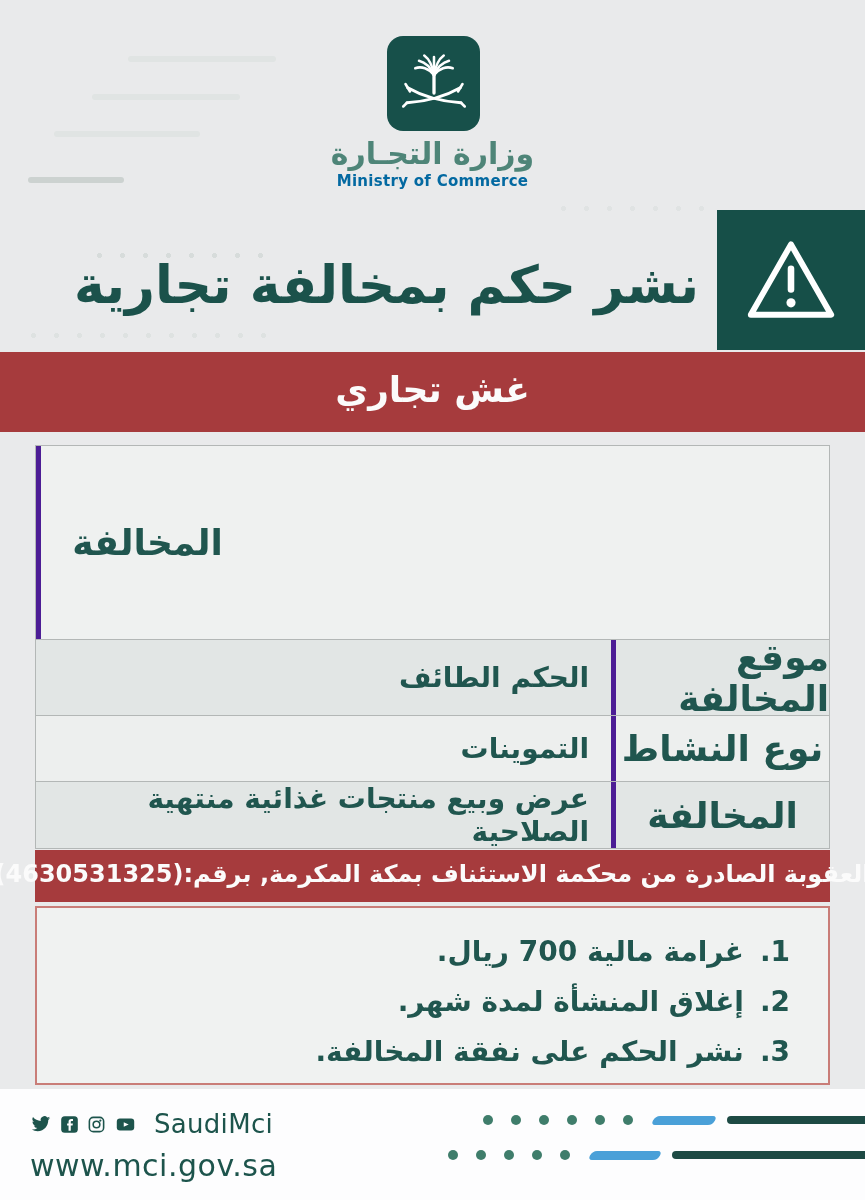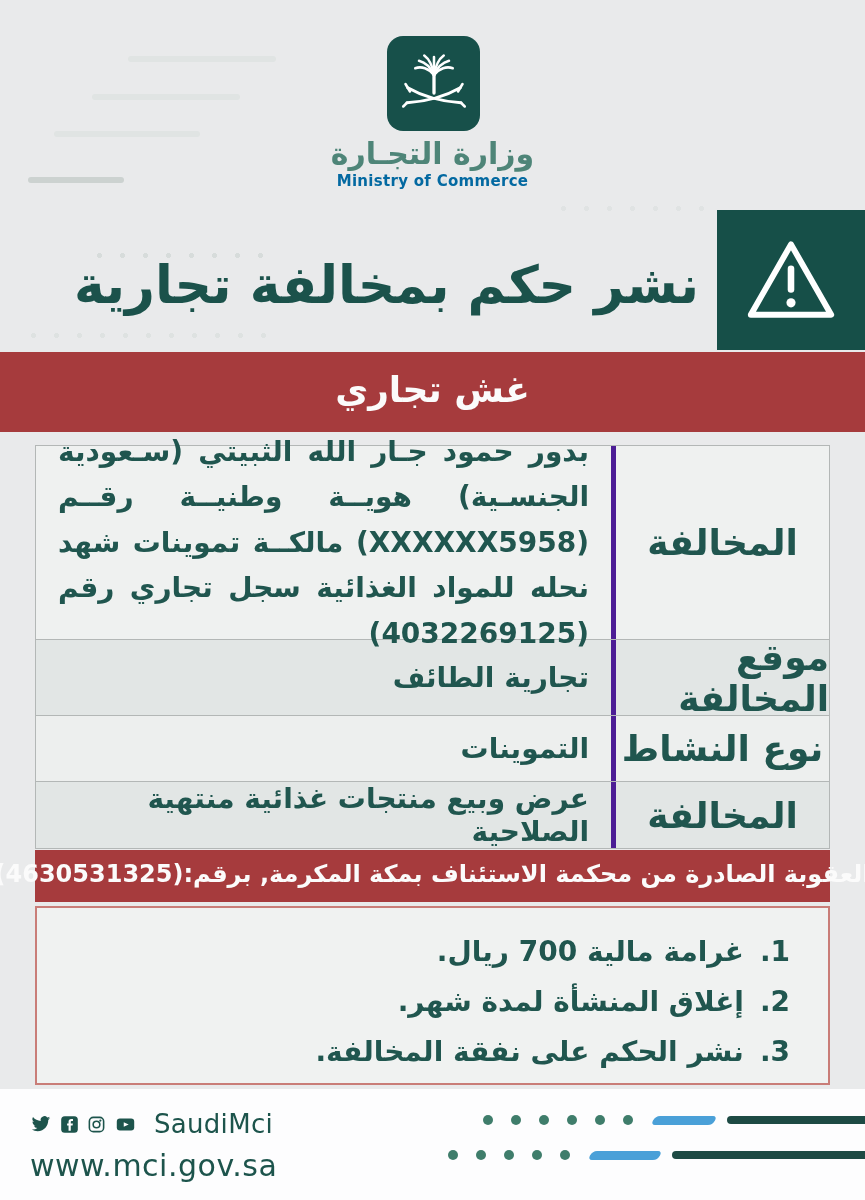--- a/index.html
+++ b/index.html
@@ -124,27 +124,24 @@
       </svg>
     </div>
   </div>
 
   <div class="category-banner">
     <div class="category-text">غش تجاري</div>
   </div>
 
   <div class="violation-table">
     <div class="t-row r0">
-      <div class="t-value">
-        <div class="justified">بدور حمود جـار الله الثبيتي (سـعودية الجنسـية) هويــة وطنيــة رقــم (XXXXXX5958) مالكــة تموينات شهد نحله للمواد الغذائية سجل تجاري رقم (4032269125)</div>
-      </div>
       <div class="t-label">المخالفة</div>
     </div>
     <div class="t-row r1">
-      <div class="t-value">تجارية الطائف</div>
+      <div class="t-value">الحكم الطائف</div>
       <div class="t-label">موقع المخالفة</div>
     </div>
     <div class="t-row r2">
       <div class="t-value">التموينات</div>
       <div class="t-label">نوع النشاط</div>
     </div>
     <div class="t-row r3">
       <div class="t-value">عرض وبيع منتجات غذائية منتهية الصلاحية</div>
       <div class="t-label">المخالفة</div>
     </div>

